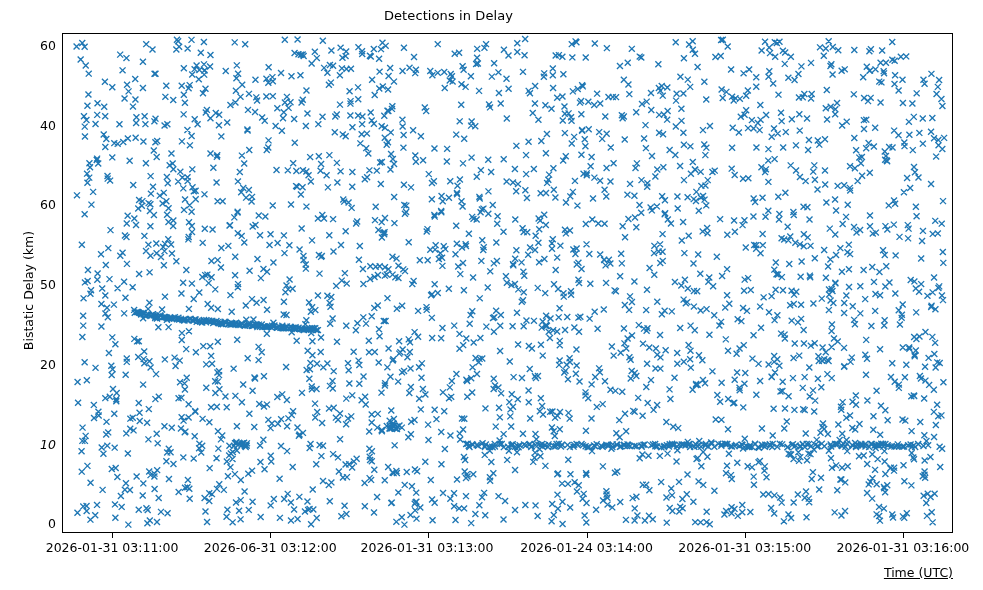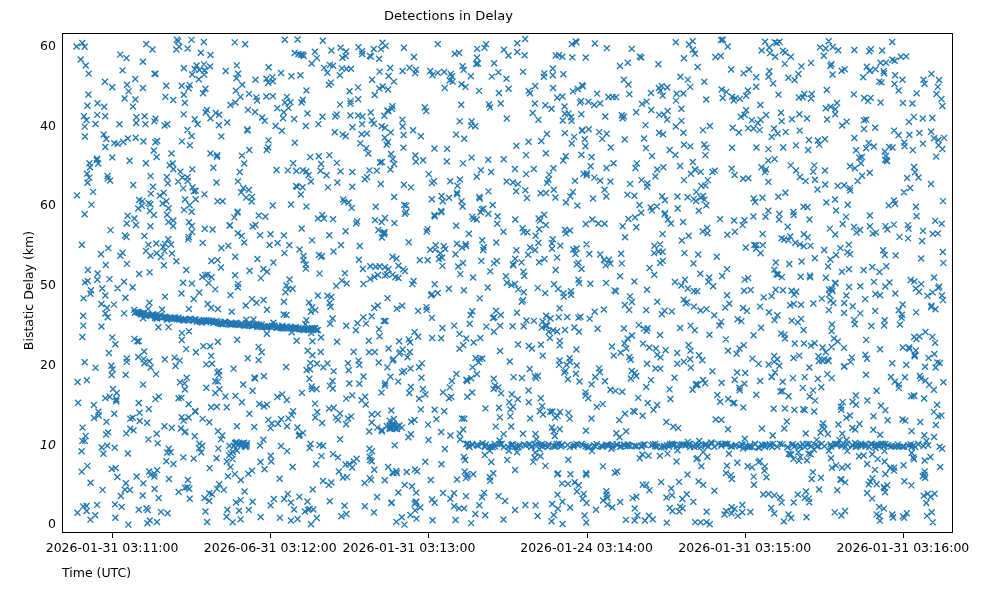--- a/index.html
+++ b/index.html
@@ -38,21 +38,21 @@
   .xtick-label{
     position:absolute;top:7px;font-size:12.5px;color:#000;
     white-space:nowrap;transform:translateX(-50%);
   }
   #ytick-labels{position:absolute;left:0px;top:33px;width:56px;height:500px;}
   #xtick-area{position:absolute;left:62px;top:533px;width:891px;height:40px;}
 
   
   #xlabel{
     position:absolute;left:62px;top:565px;width:891px;
-    text-align:left;font-size:12.5px;color:#000;
+    text-align:right;font-size:12.5px;color:#000;text-decoration:underline;
   }
   #ylabel{
     position:absolute;left:-92px;top:283px;width:240px;
     text-align:center;font-size:12.5px;color:#000;
     transform:rotate(-90deg);transform-origin:center center;
   }
 </style>
 </head>
 <body>
 
@@ -84,21 +84,21 @@
       <div class="ytick" style="top: 91.7065px;"></div>
       <div class="ytick" style="top: 11.9617px;"></div>
     </div>
 
   <div id="xtick-area">
       <div class="xtick" style="left: 50.0858px;"></div>
       <div class="xtick-label" style="left: 50.0858px;">2026-01-31 03:11:00</div>
       <div class="xtick" style="left: 208.251px;"></div>
       <div class="xtick-label" style="left: 208.251px;">2026-06-31 03:12:00</div>
       <div class="xtick" style="left: 366.417px;"></div>
-      <div class="xtick-label" style="left: 347px;">2026-01-31 03:13:00</div>
+      <div class="xtick-label" style="left: 365px;">2026-01-31 03:13:00</div>
       <div class="xtick" style="left: 524.583px;"></div>
       <div class="xtick-label" style="left: 524.583px;">2026-01-24 03:14:00</div>
       <div class="xtick" style="left: 682.749px;"></div>
       <div class="xtick-label" style="left: 682.749px;">2026-01-31 03:15:00</div>
       <div class="xtick" style="left: 840.914px;"></div>
       <div class="xtick-label" style="left: 840.914px;">2026-01-31 03:16:00</div>
     </div>
 
   <div id="xlabel">Time (UTC)</div>
   <div id="ylabel">Bistatic Delay (km)</div>

